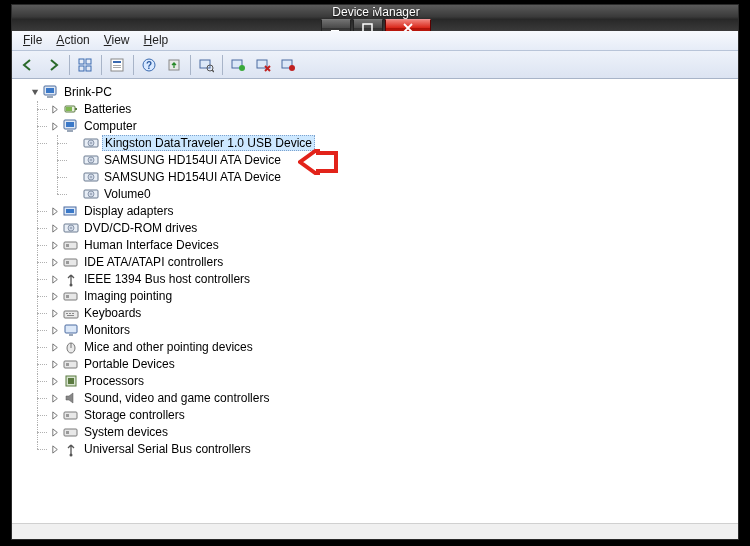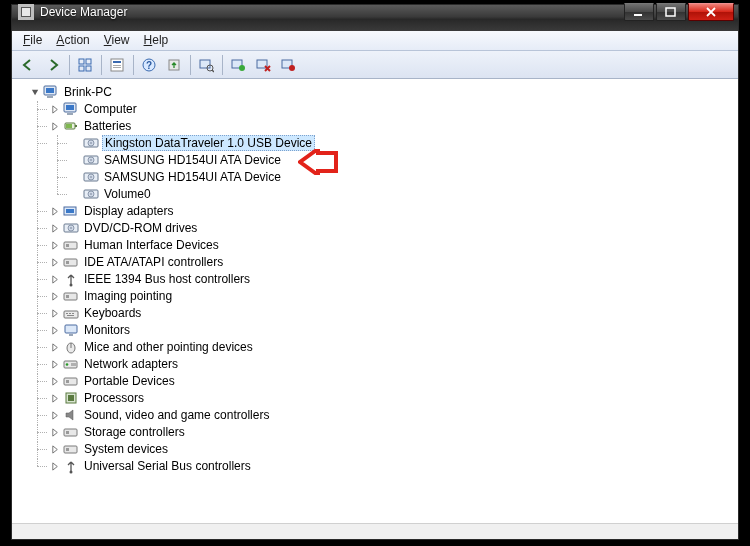--- a/index.html
+++ b/index.html
@@ -25,20 +25,21 @@
     flex-direction: column;
   }
   
   .titlebar {
     height: 26px;
     background: linear-gradient(to bottom, #5a5a5a, #3a3a3a 45%, #282828 55%, #3a3a3a);
     display: flex;
     align-items: center;
     padding: 0 4px 12px 6px;
     color: #fff;
+    flex-direction: column;
   }
   .titlebar .appicon {
     width: 16px; height: 16px;
     background: #bfbfbf;
     margin-right: 6px;
     position: relative;
   }
   .titlebar .appicon::after {
     content: ""; position: absolute; inset: 3px;
     border: 1px solid #555; background: #e8e8e8;
@@ -389,39 +390,39 @@
           <ul>
             <li>
               <div class="row">
                 <span class="twist ">
                   <svg viewBox="0 0 10 10">
                     <use href="#tri-closed"></use>
                   </svg>
                 </span>
                 <span class="nicon">
                   <svg viewBox="0 0 16 16">
+                    <use href="#ico-batt"></use>
+                  </svg>
+                </span>
+                <span class="nlabel">Batteries</span>
+              </div>
+            </li>
+            <li>
+              <div class="row">
+                <span class="twist ">
+                  <svg viewBox="0 0 10 10">
+                    <use href="#tri-closed"></use>
+                  </svg>
+                </span>
+                <span class="nicon">
+                  <svg viewBox="0 0 16 16">
                     <use href="#ico-pc"></use>
                   </svg>
                 </span>
                 <span class="nlabel">Computer</span>
-              </div>
-            </li>
-            <li>
-              <div class="row">
-                <span class="twist ">
-                  <svg viewBox="0 0 10 10">
-                    <use href="#tri-closed"></use>
-                  </svg>
-                </span>
-                <span class="nicon">
-                  <svg viewBox="0 0 16 16">
-                    <use href="#ico-batt"></use>
-                  </svg>
-                </span>
-                <span class="nlabel">Batteries</span>
               </div>
             </li>
             <li>
               <ul>
                 <li>
                   <div class="row">
                     <span class="twist none"></span>
                     <span class="nicon">
                       <svg viewBox="0 0 16 16">
                         <use href="#ico-disk"></use>
@@ -602,35 +603,20 @@
             </li>
             <li>
               <div class="row">
                 <span class="twist ">
                   <svg viewBox="0 0 10 10">
                     <use href="#tri-closed"></use>
                   </svg>
                 </span>
                 <span class="nicon">
                   <svg viewBox="0 0 16 16">
-                    <use href="#ico-net"></use>
-                  </svg>
-                </span>
-                <span class="nlabel">Network adapters</span>
-              </div>
-            </li>
-            <li>
-              <div class="row">
-                <span class="twist ">
-                  <svg viewBox="0 0 10 10">
-                    <use href="#tri-closed"></use>
-                  </svg>
-                </span>
-                <span class="nicon">
-                  <svg viewBox="0 0 16 16">
                     <use href="#ico-dev"></use>
                   </svg>
                 </span>
                 <span class="nlabel">Portable Devices</span>
               </div>
             </li>
             <li>
               <div class="row">
                 <span class="twist ">
                   <svg viewBox="0 0 10 10">

